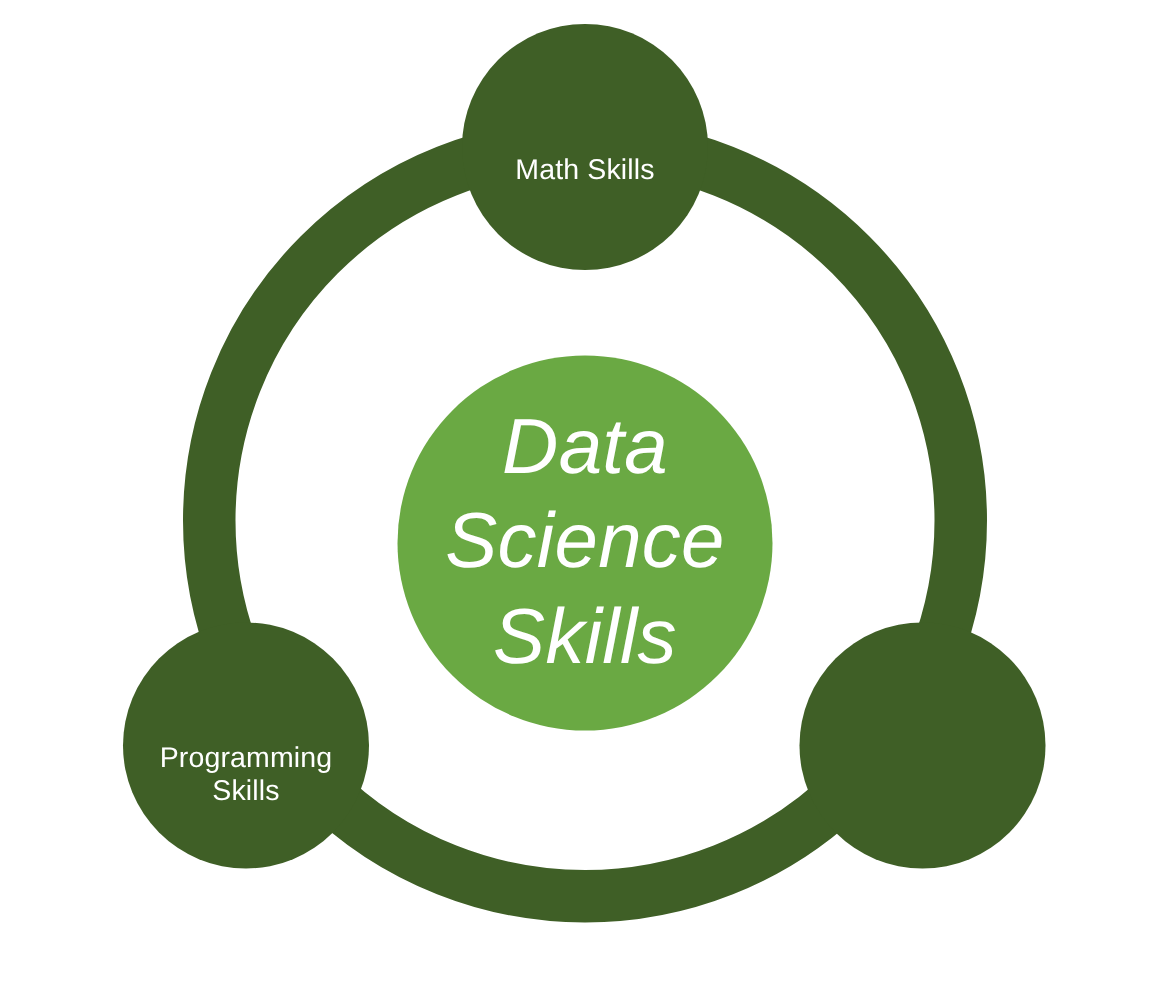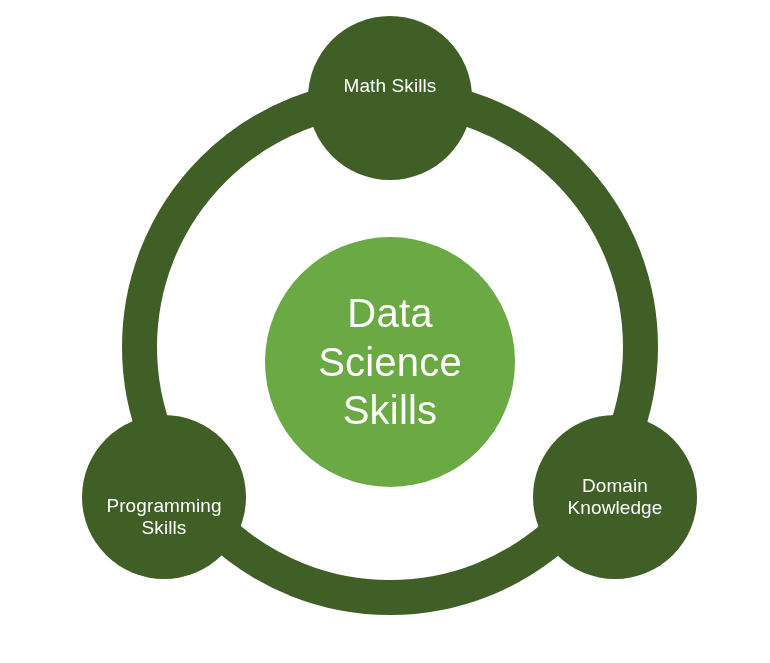--- a/index.html
+++ b/index.html
@@ -33,33 +33,34 @@
     display: flex;
     align-items: center;
     justify-content: center;
     text-align: center;
     color: #ffffff;
     line-height: 1.18;
     pointer-events: none;
     white-space: pre-line;
   }
   .center-label {
-    font-size: 40px;
+    font-size: 52px;
     font-weight: 400;
     letter-spacing: 0.2px;
     line-height: 1.22;
+    font-style: italic;
   }
   .node-label {
     font-size: 19px;
     font-weight: 400;
     letter-spacing: 0.1px;
   }
   
   #label-center  { left: 265px; top: 237px; width: 250px; height: 250px; }
-  #label-top     { left: 308px; top:  4px; width: 164px; height: 164px; }
+  #label-top     { left: 308px; top:  32px; width: 164px; height: 164px; }
   #label-left    { left:  82px; top: 435px; width: 164px; height: 164px; }
   #label-right   { left: 533px; top: 415px; width: 164px; height: 164px; }
 </style>
 </head>
 <body>
 
 <div id="diagram-root">
 
   <svg id="diagram-svg" viewBox="0 0 770 663" xmlns="http://www.w3.org/2000/svg">
 
@@ -74,16 +75,14 @@
 
   <div id="label-center" class="center-label">Data
 Science
 Skills</div>
 
   <div id="label-top" class="node-label">Math Skills</div>
 
   <div id="label-left" class="node-label">Programming
 Skills</div>
 
-  <div id="label-right" class="node-label">Domain
-Knowledge</div>
 
 </div>
 
 </body></html>

